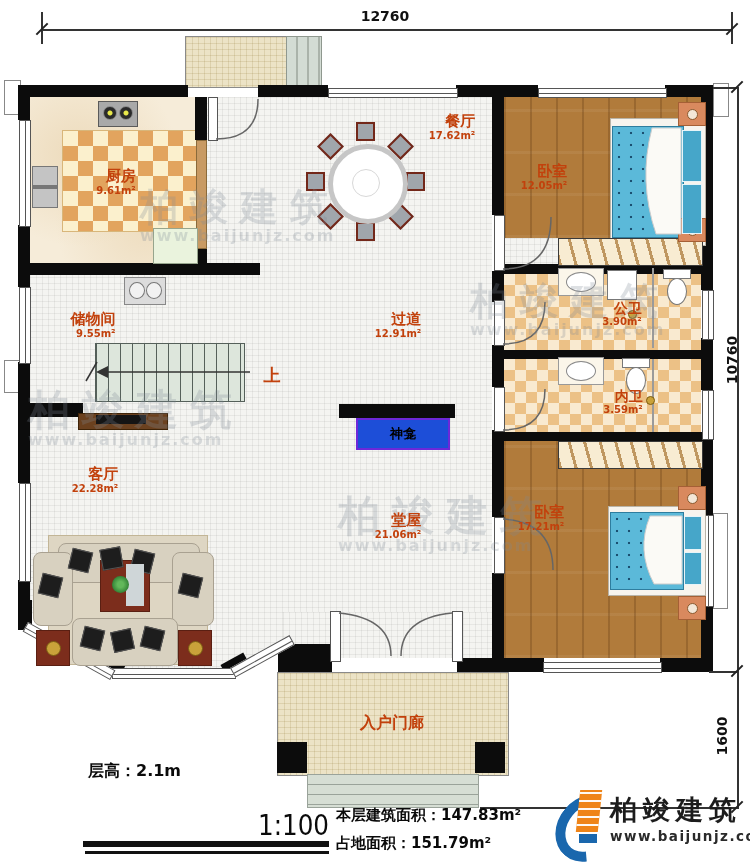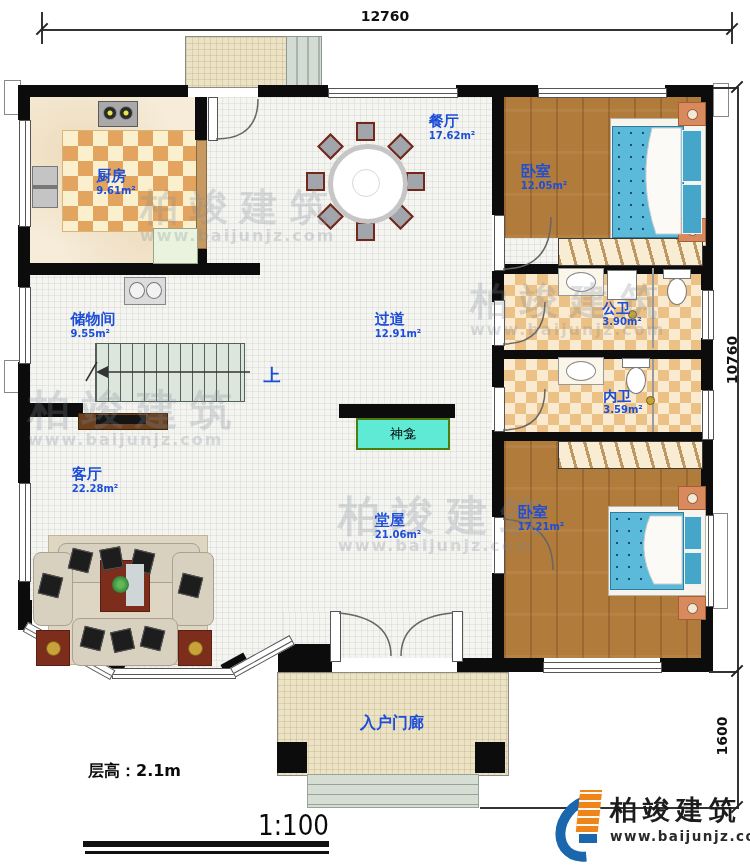--- a/index.html
+++ b/index.html
@@ -36,21 +36,21 @@
   .stairs{position:absolute;background-color:#dde6dc;border:1px solid #55605a;
     background-image:repeating-linear-gradient(90deg,#55605a 0 1px,transparent 1px 12px);z-index:7;}
   .mattress{position:absolute;background-color:#5bb9d9;border:1px solid #2e7d9e;
     background-image:radial-gradient(rgba(15,60,95,.85) 1px,transparent 1.6px);
     background-size:12px 12px;z-index:8;}
   .pillow{position:absolute;background:#46a6c9;border:1px solid #e8f4f8;z-index:9;}
   .bedframe{position:absolute;background:#f7f4ee;border:1px solid #b9b4a8;z-index:7;}
   .nstand{position:absolute;background:#d9895e;border:1px solid #a55f35;z-index:8;}
   .nstand::after{content:"";position:absolute;left:50%;top:50%;width:9px;height:9px;margin:-5px 0 0 -5px;
     border-radius:50%;background:#f3e7d8;border:1px solid #8a5a30;}
-  .rlabel{position:absolute;z-index:20;text-align:left;font-weight:bold;color:#1d4ed8;
+  .rlabel{position:absolute;z-index:20;text-align:right;font-weight:bold;color:#c2410c;
     line-height:1.15;transform:translateX(-50%);white-space:nowrap;}
   .rname{font-size:15px;display:block;}
   .rarea{font-size:10px;display:block;}
   .wm{position:absolute;z-index:15;color:#7f8a96;opacity:.26;font-weight:bold;pointer-events:none;
     line-height:1.05;white-space:nowrap;}
   .wm .wmt{display:block;letter-spacing:12px;}
   .wm .wmu{display:block;font-size:16px;letter-spacing:2px;}
   .dimtext{position:absolute;z-index:22;font-weight:bold;color:#111;font-size:14px;text-align:center;}
   .dimline{position:absolute;background:#333;z-index:21;}
   .tick{position:absolute;width:16px;height:2px;background:#222;transform:rotate(-45deg);z-index:22;}
@@ -214,21 +214,21 @@
   <div class="fixture" style="left:646px;top:396px;width:7px;height:7px;border-radius:50%;background:#caa23a;border:1px solid #7a5c12;"></div>
   <div class="abs wardrobe" style="left:558px;top:441px;width:143px;height:26px;z-index:7;"></div>
 
   <div class="bedframe" style="left:608px;top:506px;width:96px;height:88px;"></div>
   <div class="mattress" style="left:610px;top:512px;width:72px;height:76px;"></div>
   <div class="pillow" style="left:684px;top:516px;width:16px;height:32px;"></div>
   <div class="pillow" style="left:684px;top:552px;width:16px;height:31px;"></div>
   <div class="nstand" style="left:678px;top:486px;width:26px;height:22px;"></div>
   <div class="nstand" style="left:678px;top:596px;width:26px;height:22px;"></div>
 
-  <div class="abs" style="left:356px;top:418px;width:90px;height:28px;background:#5eead4;border:2px solid #4d7c0f;z-index:8;text-align:center;font-weight:normal;font-size:13px;line-height:28px;color:#000;"><span>神龛</span></div>
+  <div class="abs" style="left:356px;top:418px;width:90px;height:28px;background:#1d4ed8;border:2px solid #6d28d9;z-index:8;text-align:center;font-weight:bold;font-size:13px;line-height:28px;color:#000;"><span>神龛</span></div>
   <div class="fixture" style="left:78px;top:413px;width:88px;height:15px;background:#6b411f;border:1px solid #3f2408;"></div>
   <div class="fixture" style="left:96px;top:415px;width:50px;height:9px;background:#141414;"></div>
 
   <div class="abs" style="left:48px;top:535px;width:158px;height:128px;background:#ded6c3;border:1px solid #c2b596;z-index:7;"></div>
   <div class="sofa" style="left:58px;top:543px;width:140px;height:38px;"></div>
   <div class="cushion" style="left:70px;top:550px;"></div>
   <div class="cushion" style="left:101px;top:548px;transform:rotate(-10deg);"></div>
   <div class="cushion" style="left:132px;top:551px;"></div>
   <div class="sofa" style="left:33px;top:552px;width:38px;height:72px;"></div>
   <div class="cushion" style="left:40px;top:575px;"></div>
@@ -320,20 +320,22 @@
     <span class="rname" style="font-size:16px;">入户门廊</span>
   </div>
   <div class="rlabel" style="left:272px;top:366px;">
     <span class="rname" style="font-size:17px;">上</span>
   </div>
 
   <div class="tb" style="left:88px;top:761px;font-size:16px;">层高：2.1m</div>
   <div class="abs" style="left:83px;top:841px;width:246px;height:6px;background:#111;z-index:30;"></div>
   <div class="abs" style="left:85px;top:851px;width:244px;height:2.5px;background:#111;z-index:30;"></div>
   <div class="tb" style="left:258px;top:808px;font-size:29px;font-weight:normal;transform:scaleX(.85);transform-origin:left;">1:100</div>
+  <div class="tb" style="left:336px;top:806px;font-size:15px;">本层建筑面积：147.83m²</div>
+  <div class="tb" style="left:336px;top:834px;font-size:15px;">占地面积：151.79m²</div>
 
   <div class="abs" style="left:552px;top:786px;width:196px;height:76px;z-index:30;">
     <div class="abs" style="left:6px;top:6px;width:40px;height:52px;border:10px solid #1a67ad;border-top-color:transparent;border-right-color:transparent;border-radius:50%;transform:rotate(40deg);"></div>
     <div class="abs" style="left:26px;top:4px;width:22px;height:42px;background:#ef8418;transform:skewX(-6deg);background-image:repeating-linear-gradient(0deg,transparent 0 6px,rgba(255,255,255,.95) 6px 8px);"></div>
     <div class="abs" style="left:27px;top:48px;width:18px;height:9px;background:#1a67ad;"></div>
     <div class="abs" style="left:58px;top:6px;font-size:27px;font-weight:bold;color:#1c1c1c;letter-spacing:6px;white-space:nowrap;">柏竣建筑</div>
     <div class="abs" style="left:58px;top:42px;font-size:13.5px;font-weight:bold;color:#2a2a2a;letter-spacing:1.5px;white-space:nowrap;">www.baijunjz.com</div>
   </div>
 
 </div>

